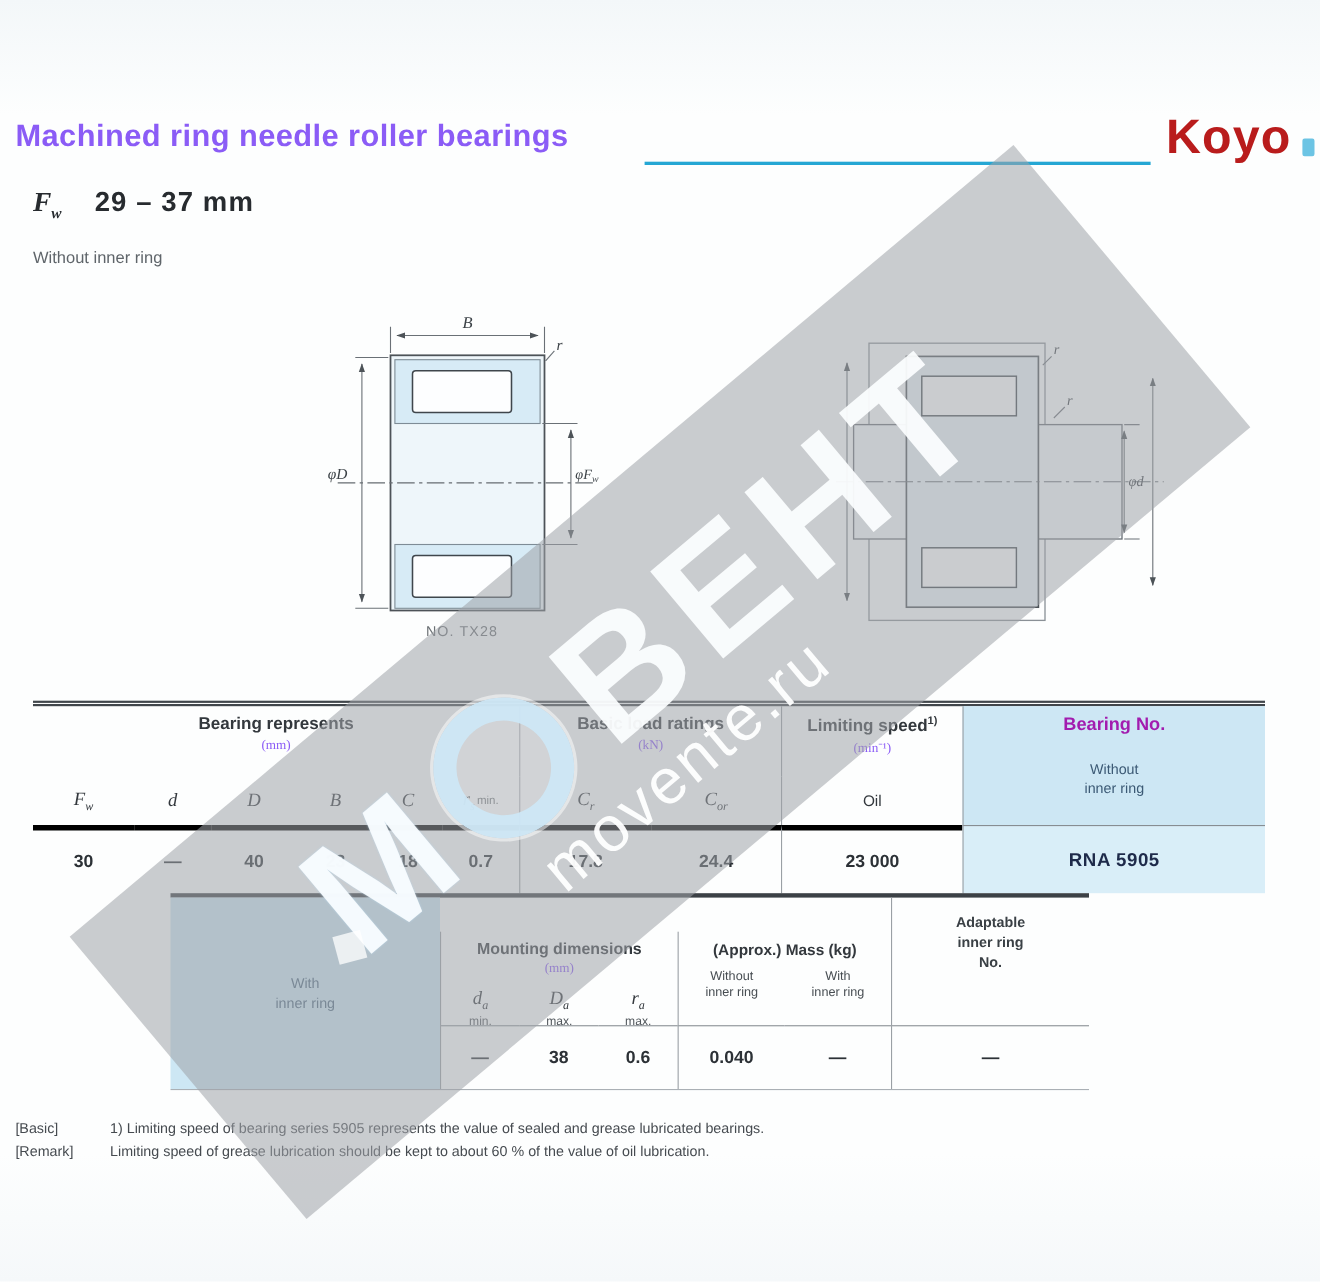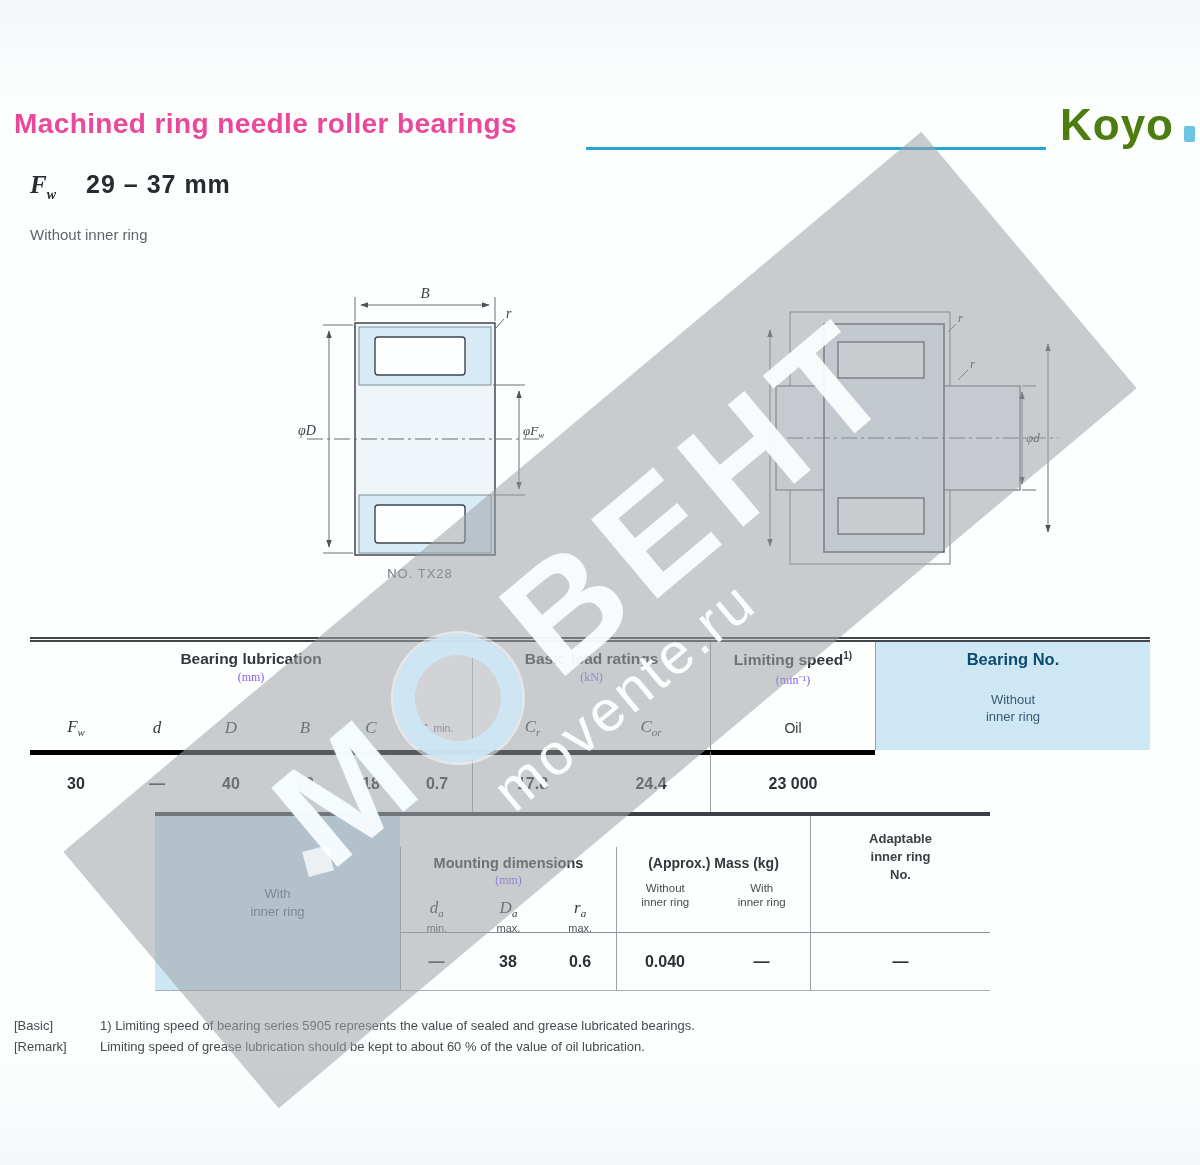--- a/index.html
+++ b/index.html
@@ -5,23 +5,23 @@
   html,body { margin:0; padding:0; }
   body {
     width:1200px; height:1165px; position:relative; overflow:hidden;
     font-family:"Liberation Sans", sans-serif;
     background:linear-gradient(180deg,#f3f7f9 0%,#fdfefe 9%,#fdfefe 90%,#f5f8fa 100%);
     color:#2e3338;
   }
   .abs { position:absolute; }
 
   
-  .page-title { left:14px; top:108px; font-size:28px; font-weight:700; color:#ec4899; letter-spacing:.4px; }
+  .page-title { left:14px; top:108px; font-size:28px; font-weight:700; color:#8b5cf6; letter-spacing:.4px; }
   .header-rule { left:586px; top:147px; width:460px; height:3px; background:#25a7d4; }
-  .brand { left:1060px; top:100px; font-size:44px; font-weight:700; color:#4d7c0f; letter-spacing:1px; }
+  .brand { left:1060px; top:100px; font-size:44px; font-weight:700; color:#b91c1c; letter-spacing:1px; }
   .logo-mark { left:1184px; top:126px; width:11px; height:16px; background:#6cc4e4; border-radius:2px; }
   .bore-line { left:30px; top:170px; font-size:25px; font-weight:700; color:#272b2f; }
   .bore-line .sym { font-family:"Liberation Serif", serif; font-style:italic; font-weight:600; }
   .bore-line sub { font-size:14px; }
   .bore-range { margin-left:30px; letter-spacing:1px; }
   .subtitle { left:30px; top:226px; font-size:15px; color:#5f656a; }
 
   
   svg text { font-family:"Liberation Serif", serif; font-style:italic; fill:#3c4247; }
   .fig-caption { left:330px; top:566px; width:180px; text-align:center; font-size:13px; color:#6b7074; letter-spacing:1px; }
@@ -53,21 +53,21 @@
   .vline-l { border-left:1px solid #9aa0a5; }
 
   
   .t1 { left:30px; top:637px; width:1120px; display:grid;
         grid-template-columns:92px 70px 78px 70px 62px 70px 120px 118px 165px 275px;
         grid-template-rows:64px 44px 62px;
         border-top:5px double #41464b; }
   .t1 .cell { display:flex; align-items:center; justify-content:center; }
   .t1 .ghead { flex-direction:column; justify-content:flex-start; padding-top:8px; }
   .t1 .bno-col { background:#cde7f4; flex-direction:column; justify-content:flex-start; padding-top:8px; grid-row:1 / 3; grid-column:10; }
-  .t1 .bno-title { font-size:16.5px; font-weight:700; color:#0c4a6e; }
+  .t1 .bno-title { font-size:16.5px; font-weight:700; color:#a21caf; }
   .t1 .bno-sub { font-size:13px; color:#3c5a75; line-height:17px; text-align:center; margin-top:22px; }
   .t1 .drow { border-top:5px solid #000000; }
   .t1 .bno-val { background:#d9eef8; border-top:1px solid #878d92; grid-row:3; grid-column:10;
                  font-size:17px; font-weight:700; color:#1e2a4a; letter-spacing:.5px; }
 
   
   .t2 { left:155px; top:812px; width:835px; display:grid;
         grid-template-columns:245px 72px 72px 72px 97px 97px 180px;
         grid-template-rows:116px 58px;
         border-top:4px solid #3c4146; border-bottom:1px solid #aab0b5; }
@@ -171,21 +171,21 @@
   <text x="266" y="144" font-size="13">φd</text>
 
   <g stroke="#6a7076" stroke-width="1">
     <line x1="288" y1="46" x2="288" y2="234" marker-start="url(#ar)" marker-end="url(#ar)"></line>
   </g>
 </svg>
 
 <div class="abs t1">
 
   <div class="cell ghead" style="grid-column:1/7">
-    <div class="gt">Bearing lubrication</div>
+    <div class="gt">Bearing represents</div>
     <div class="gu">(mm)</div>
   </div>
   <div class="cell ghead vline-l" style="grid-column:7/9">
     <div class="gt">Basic load ratings</div>
     <div class="gu">(kN)</div>
   </div>
   <div class="cell ghead vline-l" style="grid-column:9/10">
     <div class="gt"><span>Limiting speed</span><sup style="font-size:10px">1)</sup></div>
     <div class="gu">(min⁻¹)</div>
   </div>
@@ -228,20 +228,21 @@
 
   <div class="cell drow val">30</div>
   <div class="cell drow val">—</div>
   <div class="cell drow val">40</div>
   <div class="cell drow val">23</div>
   <div class="cell drow val">18</div>
   <div class="cell drow val">0.7</div>
   <div class="cell drow val vline-l">17.8</div>
   <div class="cell drow val">24.4</div>
   <div class="cell drow val vline-l">23 000</div>
+  <div class="cell bno-val vline-l">RNA 5905</div>
 </div>
 
 <div class="abs t2">
   <div class="cell blue-col">
     <div>With</div>
       <div>inner ring</div>
   </div>
   <div class="cell ghead vline-l" style="grid-column:2/5">
     <div class="gt" style="font-size:14.5px">Mounting dimensions</div>
     <div class="gu">(mm)</div>

